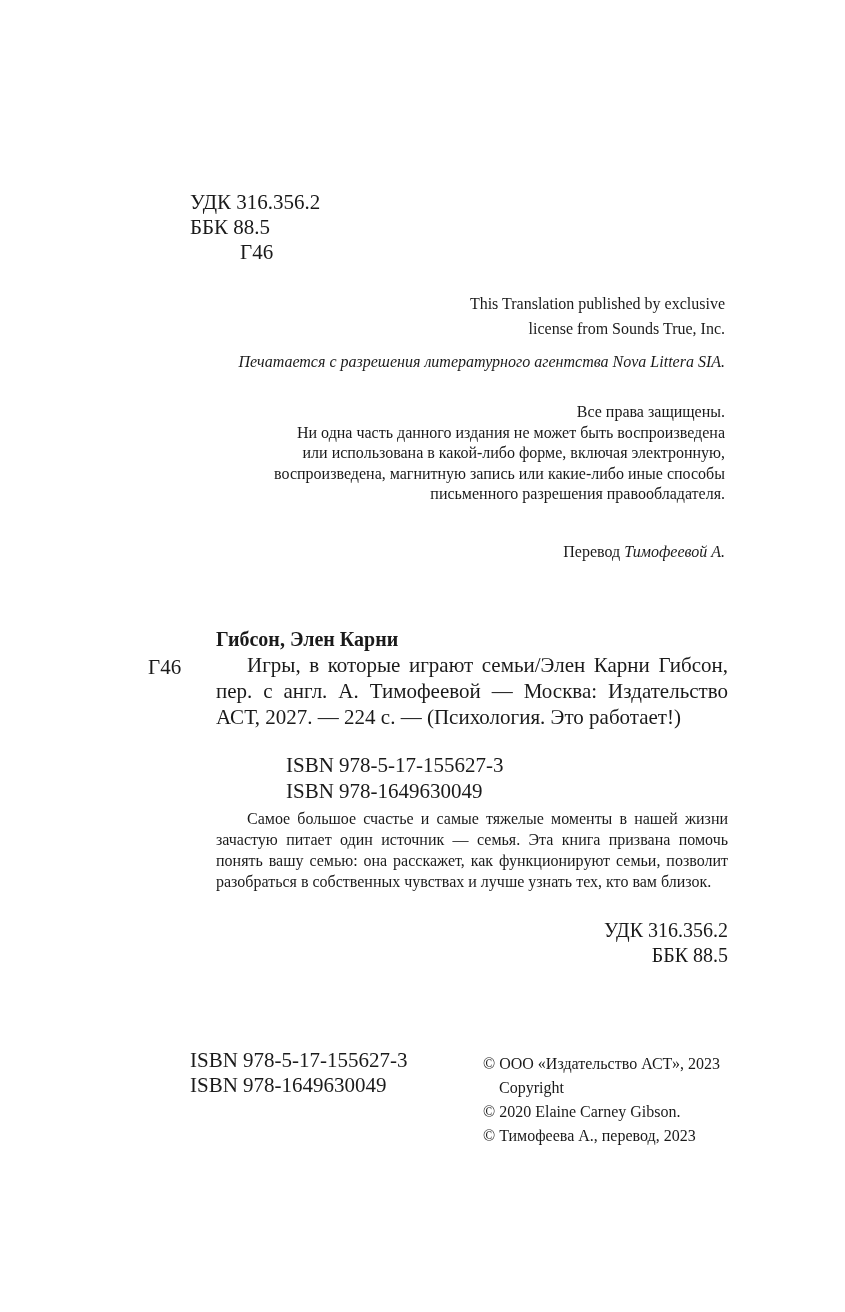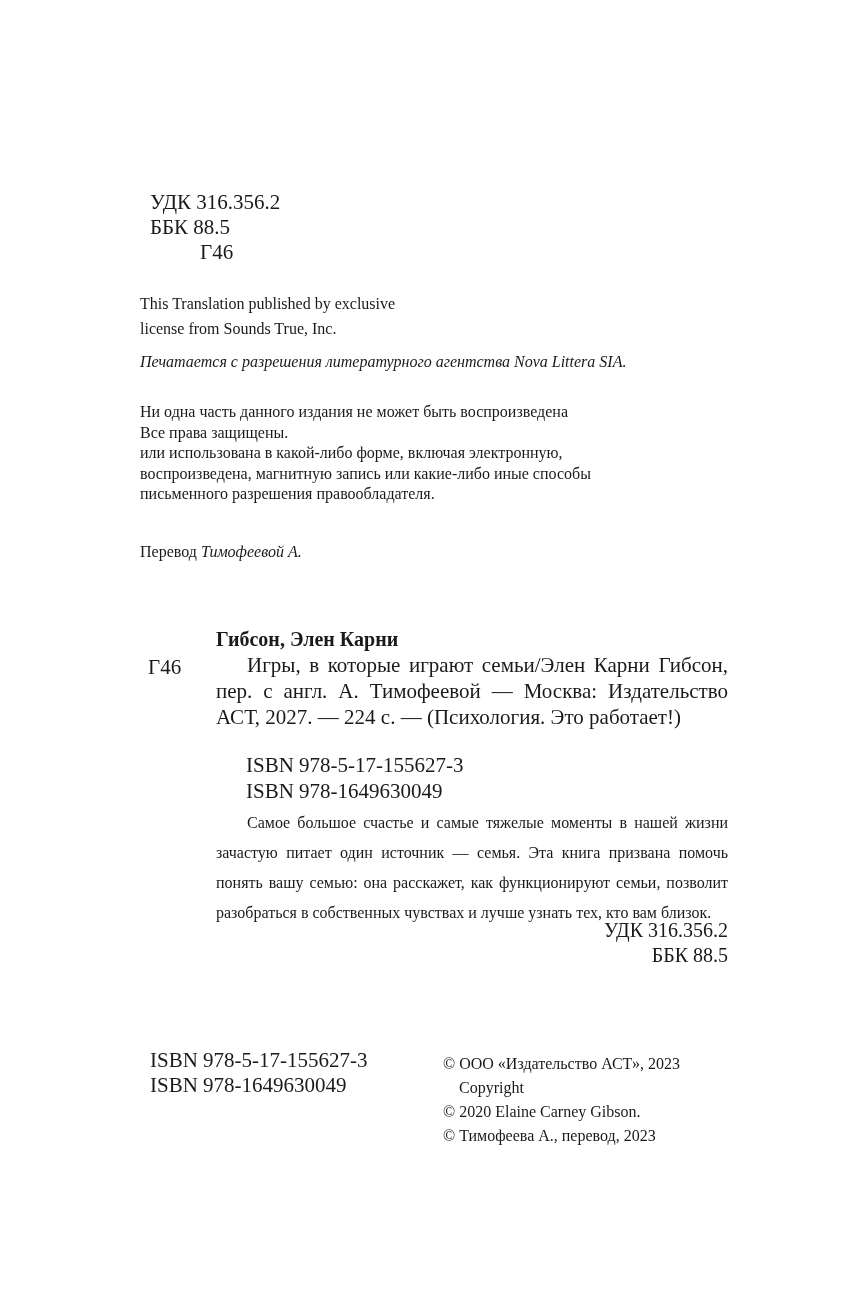--- a/index.html
+++ b/index.html
@@ -3,56 +3,56 @@
   <meta charset="utf-8">
   <style>
     html, body { margin: 0; padding: 0; background: #ffffff; }
     body {
       width: 845px; height: 1312px; position: relative; overflow: hidden;
       font-family: "Liberation Serif", "DejaVu Serif", serif; color: #1a1a1a;
     }
     .abs { position: absolute; }
     .codes { left: 150px; top: 190px; font-size: 21px; line-height: 25px; }
     .codes .g { padding-left: 50px; }
-    .center { left: 140px; width: 585px; text-align: left; }
+    .center { left: 140px; width: 585px; text-align: right; }
     .lic { top: 291px; font-size: 16px; line-height: 25px; }
     .perm { top: 351px; font-size: 16px; line-height: 22px; font-style: italic; }
     .rights { top: 402px; font-size: 16px; line-height: 20.5px; }
     .transl { top: 541px; font-size: 16px; line-height: 22px; }
     .transl i { font-style: italic; }
     .author { left: 216px; top: 626px; font-size: 20px; font-weight: bold; line-height: 26px; }
     .gcode { left: 148px; top: 654px; font-size: 21px; line-height: 26px; }
     .biblio { left: 216px; top: 652px; width: 512px; font-size: 21px; line-height: 26px; text-align: justify; text-indent: 31px; }
     .isbn1 { left: 246px; top: 752px; font-size: 21px; line-height: 26px; }
-    .anno { left: 216px; top: 808px; width: 512px; font-size: 16px; line-height: 30px; text-align: justify; text-indent: 31px; }
+    .anno { left: 216px; top: 808px; width: 512px; font-size: 16px; line-height: 21px; text-align: justify; text-indent: 31px; }
     .rcodes { left: 500px; top: 918px; width: 228px; text-align: right; font-size: 20px; line-height: 25px; }
     .isbn2 { left: 150px; top: 1048px; font-size: 21px; line-height: 25px; }
     .copy { left: 443px; top: 1052px; font-size: 16px; line-height: 24px; }
     .copy .ind { padding-left: 16px; }
-    .line { display: block; }
+    .line { display: block; margin-left: 40px; }
   </style>
 </head>
 <body>
 
 <div class="abs codes">
   <span class="line">УДК 316.356.2</span>
   <span class="line">ББК 88.5</span>
   <span class="line g">Г46</span>
 </div>
 
 <div class="abs center lic">
   <span class="line">This Translation published by exclusive</span>
   <span class="line">license from Sounds True, Inc.</span>
 </div>
 
 <div class="abs center perm">Печатается с разрешения литературного агентства Nova Littera SIA.</div>
 
 <div class="abs center rights">
+  <span class="line">Все права защищены.</span>
   <span class="line">Ни одна часть данного издания не может быть воспроизведена</span>
-  <span class="line">Все права защищены.</span>
   <span class="line">или использована в какой-либо форме, включая электронную,</span>
   <span class="line">воспроизведена, магнитную запись или какие-либо иные способы</span>
   <span class="line">письменного разрешения правообладателя.</span>
 </div>
 
 <div class="abs center transl">
   <span>Перевод</span>
   <i>Тимофеевой А.</i>
 </div>
 

